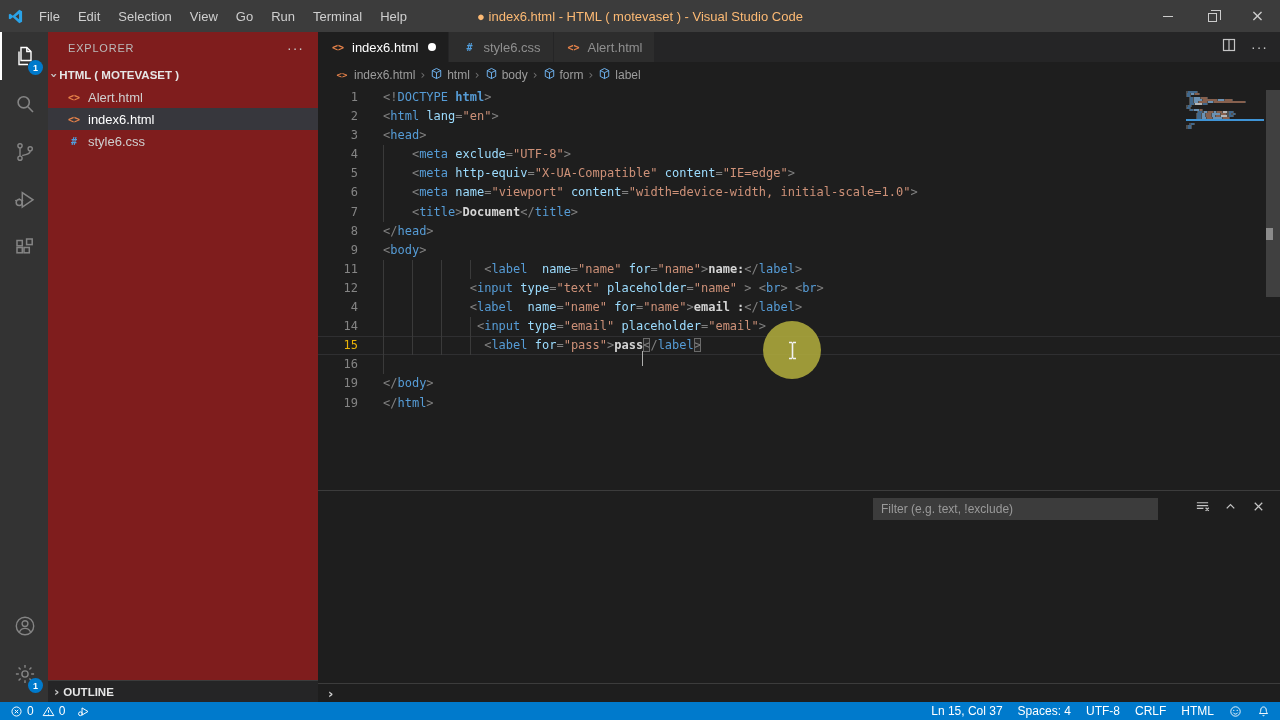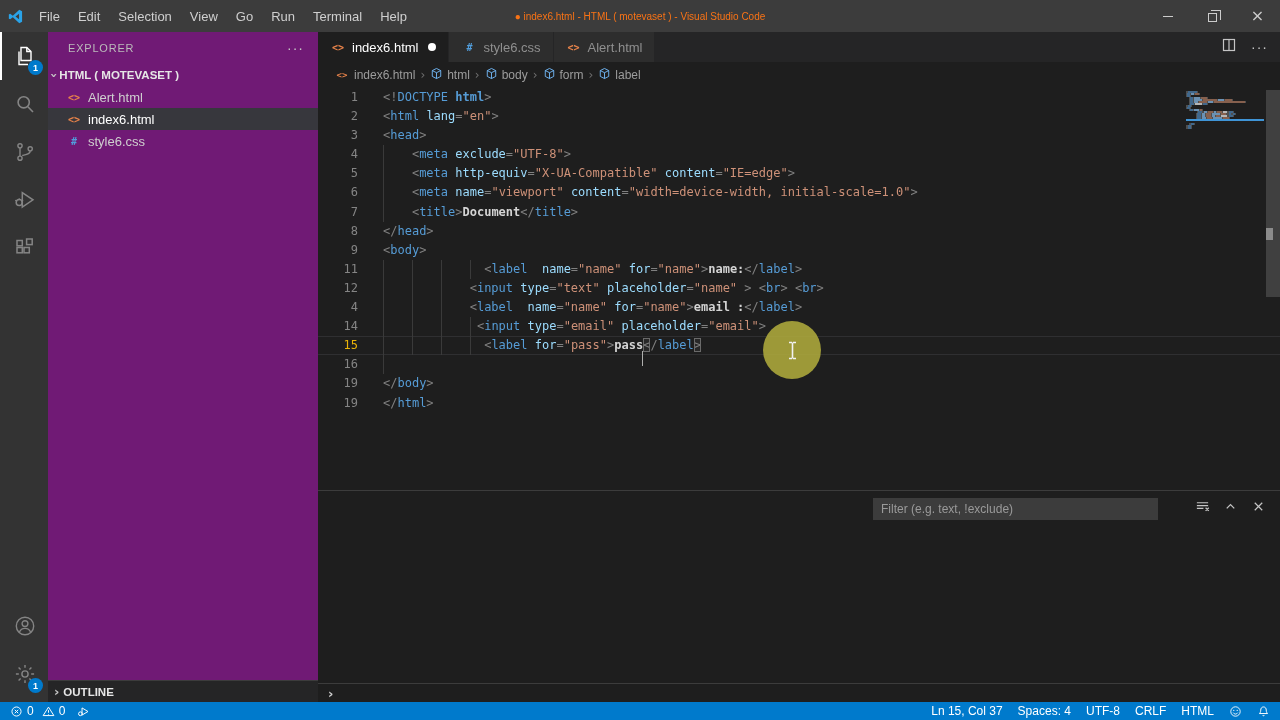--- a/index.html
+++ b/index.html
@@ -6,39 +6,39 @@
   html,body{width:1280px;height:720px;overflow:hidden}
   body{font-family:"Liberation Sans",sans-serif;background:#1e1e1e;color:#ccc}
   .app{position:relative;width:1280px;height:720px;display:flex;flex-direction:column}
 
   
   .titlebar{height:32px;background:#3c3c3c;display:flex;align-items:center;position:relative;flex:none}
   .logo{width:30px;display:flex;justify-content:center;align-items:center}
   .logo svg{width:17px;height:17px}
   .menus{display:flex;height:100%;align-items:center}
   .menu-item{padding:0 9px;font-size:13px;color:#cfcfcf;cursor:default}
-  .window-title{position:absolute;left:50%;transform:translateX(-50%);font-size:10px;color:#f97316;white-space:nowrap}
+  .window-title{position:absolute;left:50%;transform:translateX(-50%);font-size:13px;color:#fdba74;white-space:nowrap}
   .win-controls{margin-left:auto;display:flex;height:100%}
   .win-btn{width:45px;display:flex;align-items:center;justify-content:center;color:#ccc}
   .min-glyph{display:inline-block;width:10px;height:1px;background:#ccc}
   .restore-glyph{position:relative;display:inline-block;width:9px;height:9px;border:1px solid #ccc;margin-top:2px}
   .restore-glyph::after{content:"";position:absolute;left:2px;top:-4px;width:9px;height:9px;border:1px solid #ccc;border-bottom:none;border-left:none}
   .close-glyph{font-size:16px;line-height:1;font-family:"DejaVu Sans",sans-serif}
 
   
   .main{display:flex;height:670px;flex:none}
 
   .activitybar{width:48px;background:#333333;display:flex;flex-direction:column;align-items:stretch;flex:none}
   .ab-item{height:48px;display:flex;align-items:center;justify-content:center;color:#858585;position:relative;border-left:2px solid transparent}
   .ab-item.active{color:#fff;border-left-color:#fff}
   .ab-item svg{width:24px;height:24px}
   .badge{position:absolute;right:5px;bottom:5px;width:15px;height:15px;border-radius:50%;background:#007acc;color:#fff;font-size:9px;display:flex;align-items:center;justify-content:center;font-weight:bold}
   .ab-bottom{margin-top:auto;margin-bottom:4px}
 
-  .sidebar{width:270px;background:#701a75;flex:none;display:flex;flex-direction:column;position:relative}
+  .sidebar{width:270px;background:#7f1d1d;flex:none;display:flex;flex-direction:column;position:relative}
   .sidebar-header{height:32px;display:flex;align-items:center;padding:0 14px 0 20px;font-size:11px;letter-spacing:.8px;color:#bbb}
   .sidebar-more{margin-left:auto;color:#c5c5c5;font-size:14px;letter-spacing:1px}
   .section-row{height:22px;display:flex;align-items:center;font-weight:bold;font-size:11.5px;color:#e6e6e6;padding-left:4px;gap:2px}
   .chev{display:inline-block;color:#c5c5c5;font-size:13px;font-family:"DejaVu Sans",sans-serif}
   .chev.down{transform:rotate(90deg)}
   .file-row{height:22px;display:flex;align-items:center;padding-left:18px;font-size:13px;color:#cfcfcf;gap:6px}
   .file-row.selected{background:#37373d;color:#fff}
   .file-icon{width:16px;text-align:center;font-family:"DejaVu Sans Mono",monospace;font-size:10px;font-weight:bold;flex:none}
   .file-icon.html{color:#e8834a}
   .file-icon.css{color:#519ddb}

